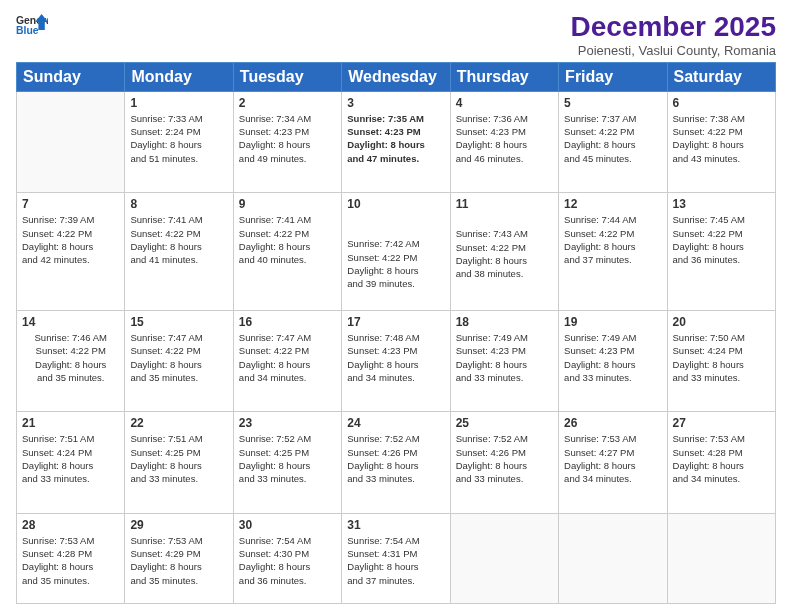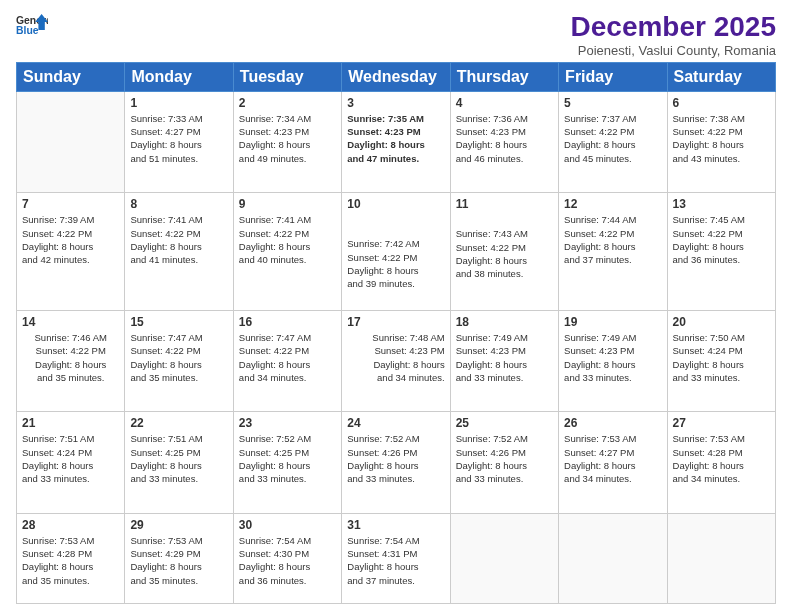--- a/index.html
+++ b/index.html
@@ -117,21 +117,21 @@
         <th>Friday</th>
         <th>Saturday</th>
       </tr>
     </thead>
     <tbody id="calendar-body">
     <tr>
           <td class="empty-cell"></td>
           <td>
             <span class="day-num">1</span>
             <div class="day-info" style="white-space: pre-line;">Sunrise: 7:33 AM
-Sunset: 4:27 PM
+Sunset: 2:24 PM
 Daylight: 8 hours
 and 51 minutes.</div>
           </td>
           <td>
             <span class="day-num">2</span>
             <div class="day-info" style="white-space: pre-line;">Sunrise: 7:34 AM
 Sunset: 4:23 PM
 Daylight: 8 hours
 and 49 minutes.</div>
           </td>
@@ -232,21 +232,21 @@
           </td>
           <td>
             <span class="day-num">16</span>
             <div class="day-info" style="white-space: pre-line;">Sunrise: 7:47 AM
 Sunset: 4:22 PM
 Daylight: 8 hours
 and 34 minutes.</div>
           </td>
           <td>
             <span class="day-num">17</span>
-            <div class="day-info" style="white-space: pre-line; text-align: right;">Sunrise: 7:48 AM
+            <div class="day-info" style="white-space: pre-line;">Sunrise: 7:48 AM
 Sunset: 4:23 PM
 Daylight: 8 hours
 and 34 minutes.</div>
           </td>
           <td>
             <span class="day-num">18</span>
             <div class="day-info" style="white-space: pre-line;">Sunrise: 7:49 AM
 Sunset: 4:23 PM
 Daylight: 8 hours
 and 33 minutes.</div>

